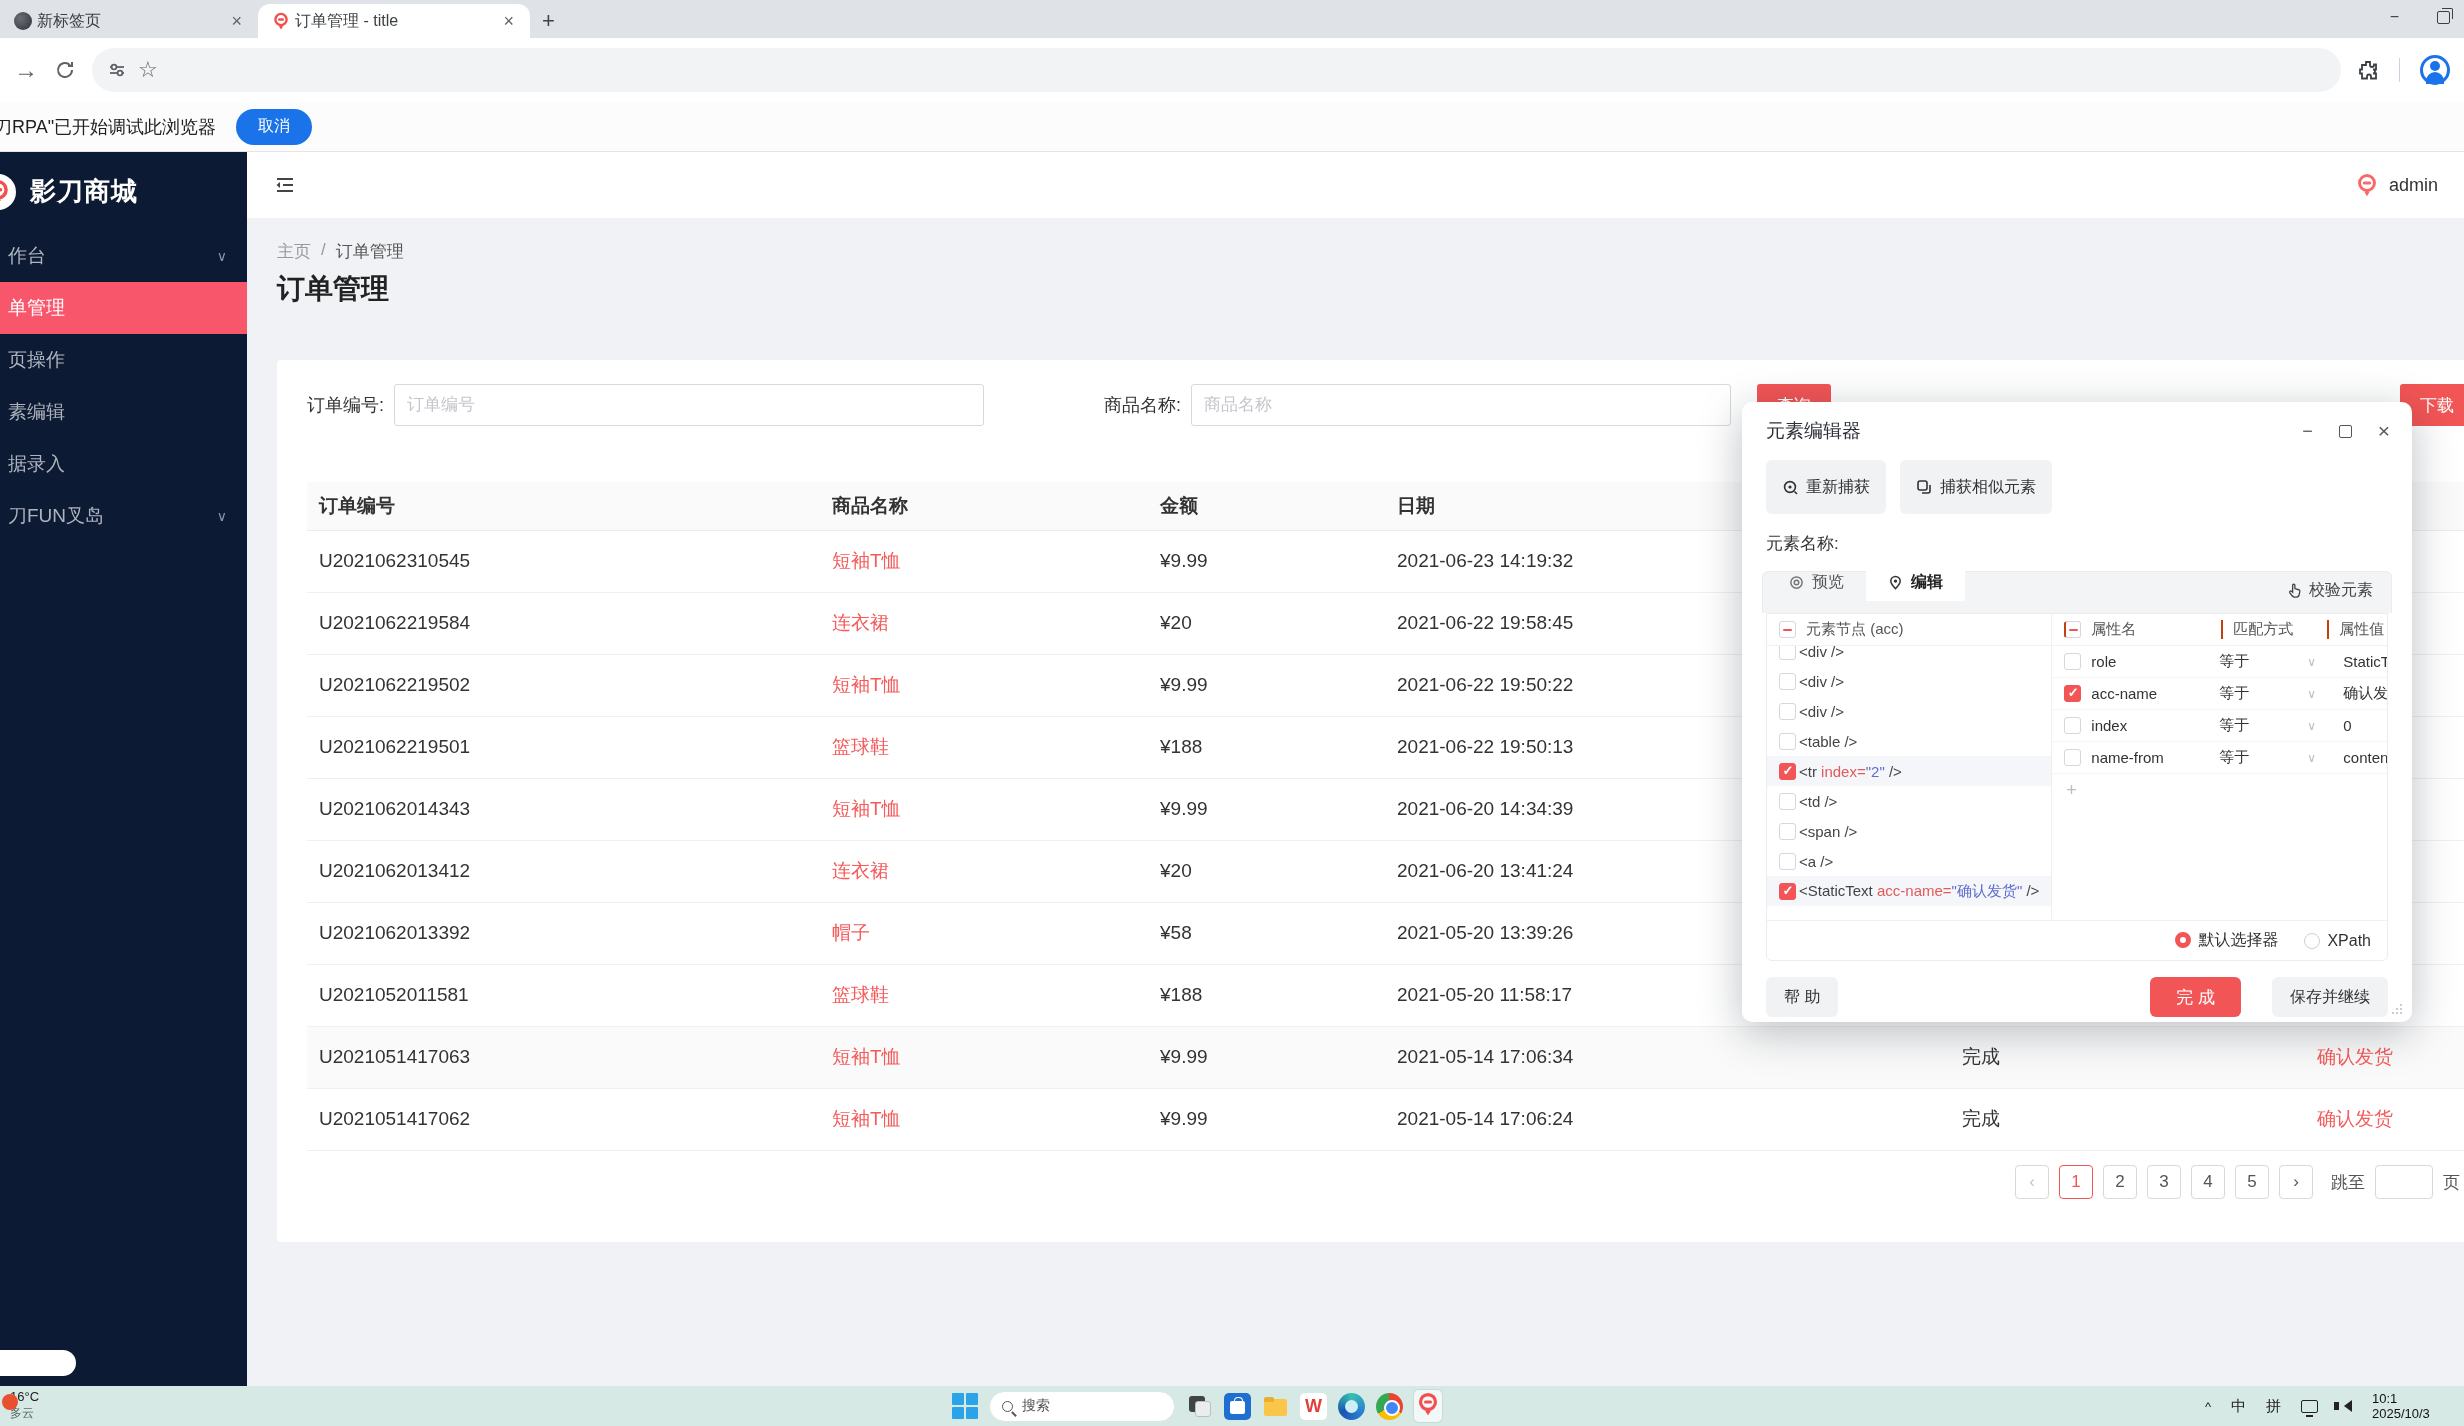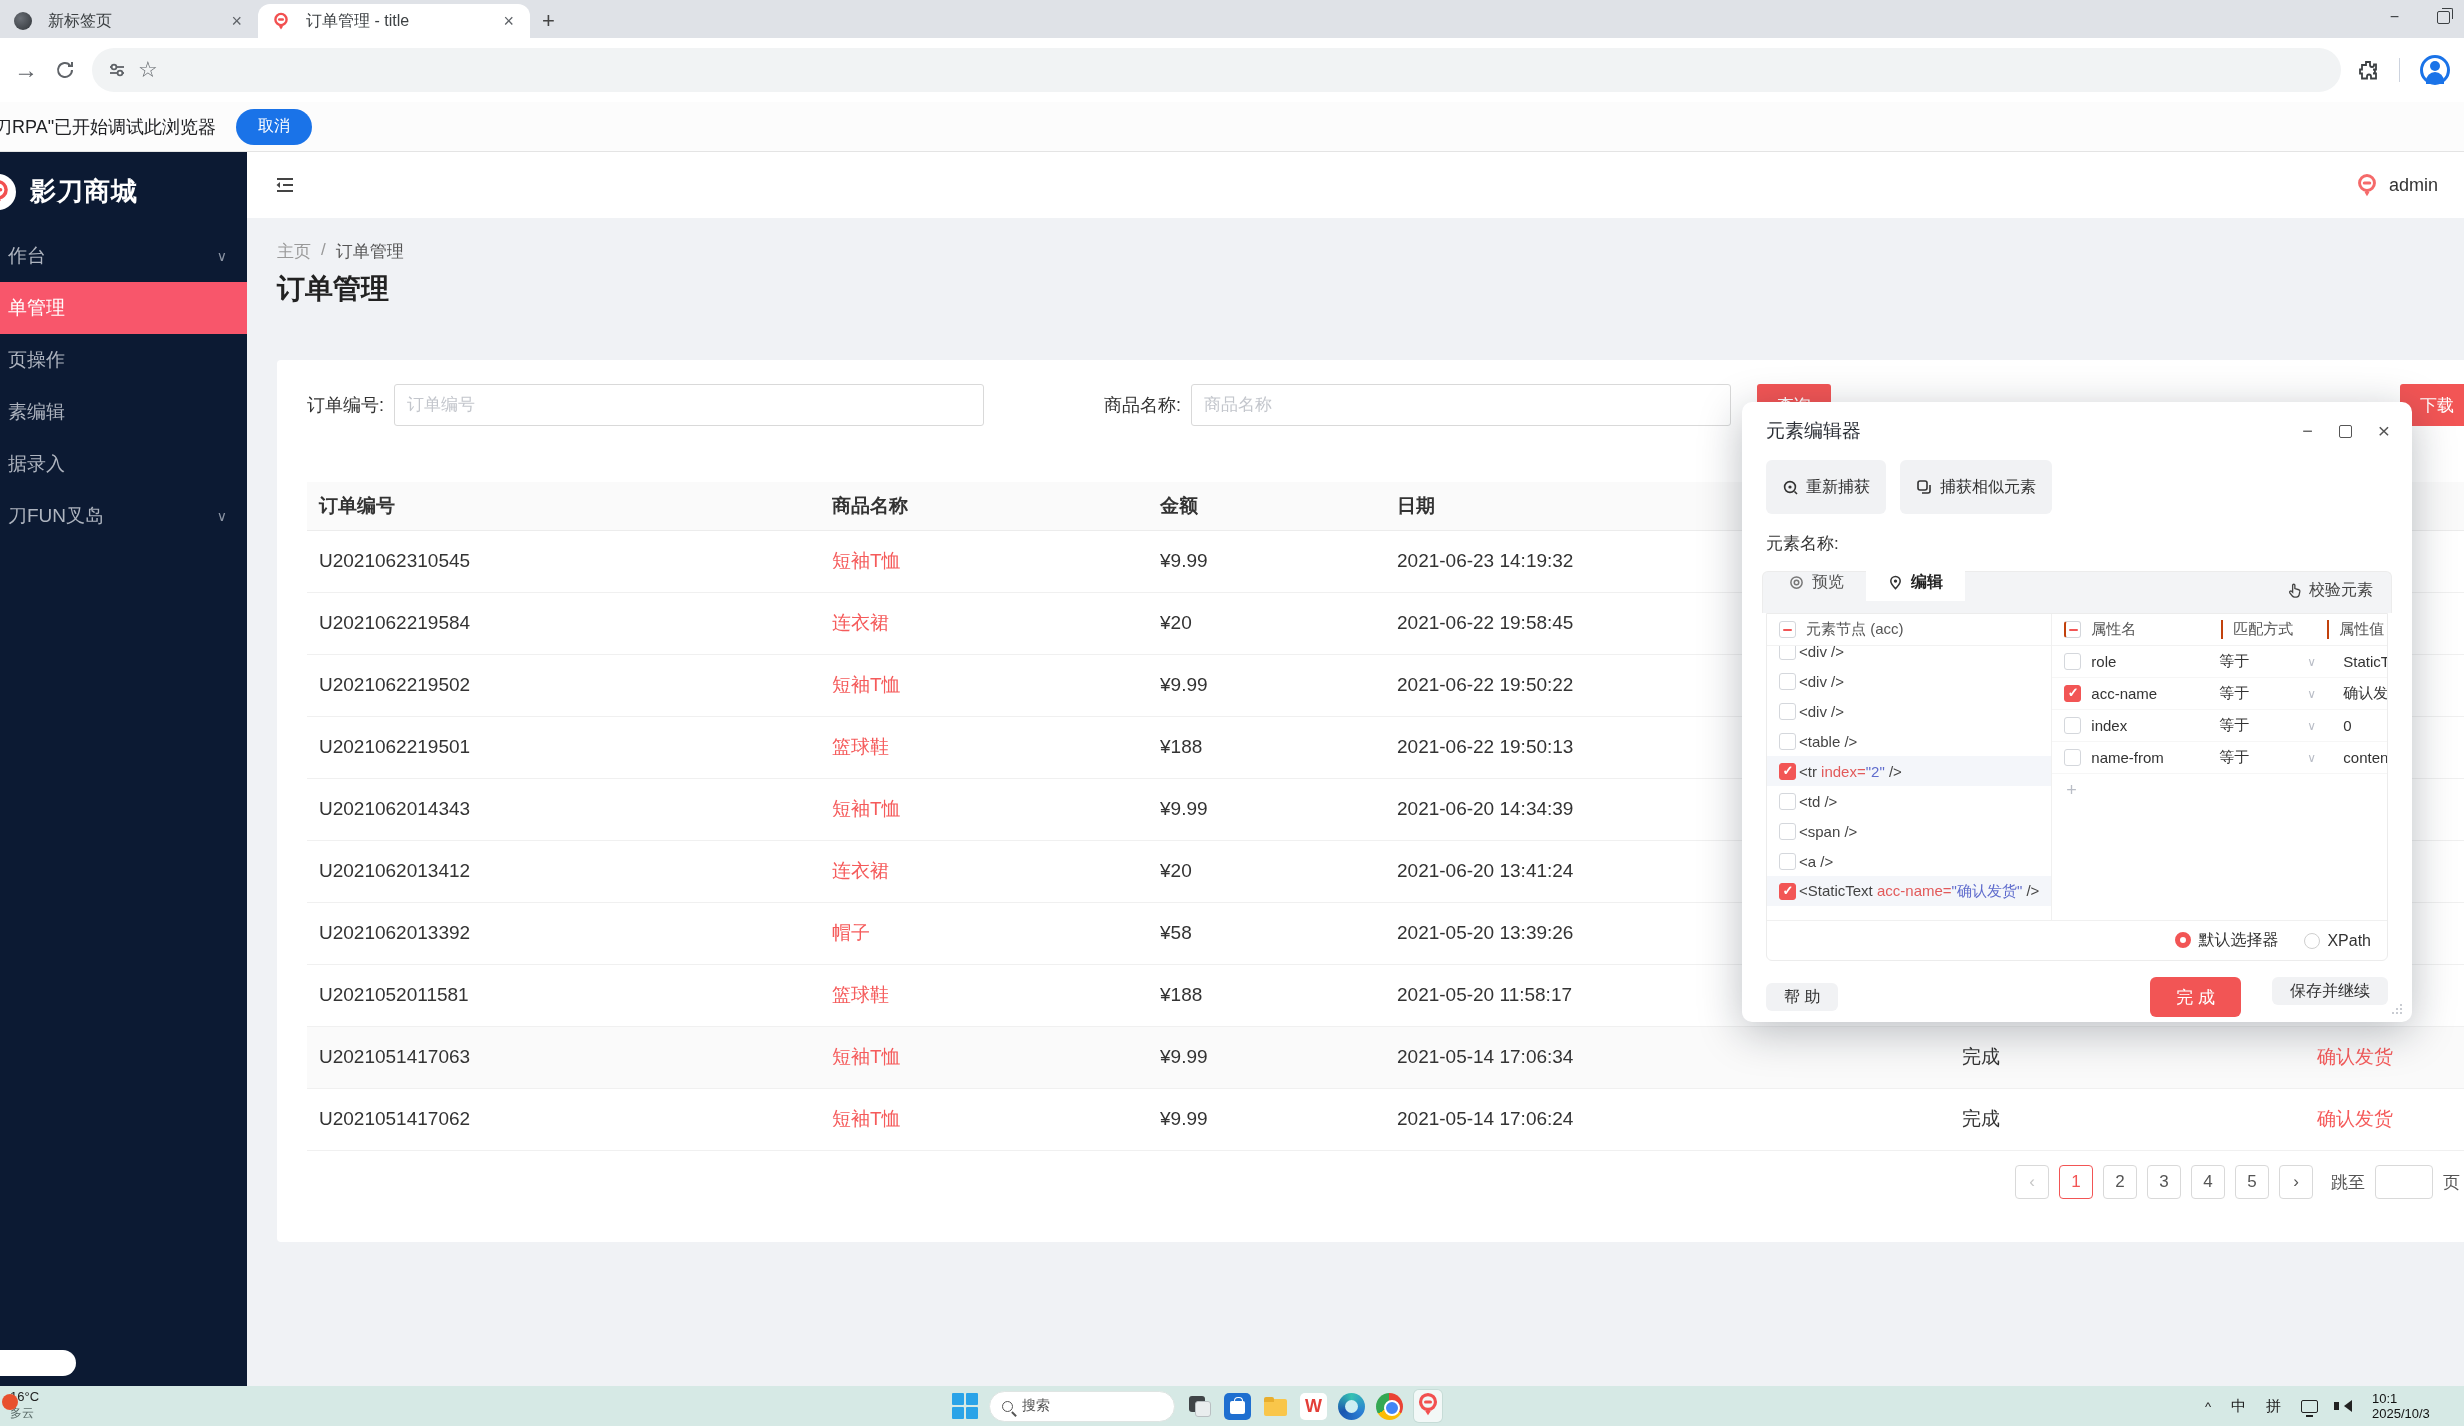--- a/index.html
+++ b/index.html
@@ -1,21 +1,21 @@
 <!DOCTYPE html>
 <html><head>
 <meta charset="utf-8">
 <style>
   * { margin:0; padding:0; box-sizing:border-box; }
   body { font-family:"Liberation Sans", sans-serif; }
   .screen { position:relative; width:2464px; height:1426px; background:#fff; overflow:hidden; }
 
   
   .tabstrip { position:absolute; left:0; top:0; right:0; height:38px; background:#dfe2e7; display:flex; align-items:flex-end; }
-  .tab { position:relative; display:flex; align-items:center; gap:16px; height:34px; padding:0 14px; width:258px; font-size:16px; color:#3c4043; }
+  .tab { position:relative; display:flex; align-items:center; gap:5px; height:34px; padding:0 14px; width:258px; font-size:16px; color:#3c4043; }
   .tab.active { background:#fff; border-radius:12px 12px 0 0; width:272px; }
   .tab .fav { width:18px; height:18px; flex:0 0 auto; }
   .fav-circle { width:18px; height:18px; border-radius:50%; background:radial-gradient(circle at 35% 35%, #6a6f76, #2f3338); }
   .tab .t-title { flex:1; white-space:nowrap; overflow:hidden; }
   .tab .t-close { color:#5f6368; font-size:18px; padding:0 2px; }
   .newtab-btn { font-size:22px; color:#444; margin:0 0 4px 12px; }
   .win-controls { position:absolute; right:0; top:0; height:34px; display:flex; align-items:center; gap:38px; padding-right:14px; color:#3c4043; font-size:16px; }
   .win-restore { width:13px; height:13px; border:1.5px solid #3c4043; border-radius:2px; position:relative; }
   .win-restore:before { content:""; position:absolute; right:-4px; top:-4px; width:10px; height:10px; border:1.5px solid #3c4043; border-left:none; border-bottom:none; border-radius:0 2px 0 0; }
 
@@ -106,21 +106,21 @@
   .attr-col .col-head .h1 { border-left:none; padding-left:0; width:120px; }
   .arow { display:flex; align-items:center; gap:10px; height:32px; padding:0 12px; border-bottom:1px solid #f6f6f6; font-size:15px; }
   .arow .a-name { width:118px; } .arow .a-op { width:78px; color:#333; }
   .arow .a-chev { width:26px; color:#b9bdc6; font-size:12px; }
   .arow .a-val { flex:1; white-space:nowrap; overflow:hidden; }
   .add-row { height:32px; display:flex; align-items:center; padding:0 14px; color:#b9bdc6; font-size:18px; }
   .panel-foot { flex:0 0 auto; height:40px; border-top:1px solid #f0f0f0; display:flex; align-items:center; justify-content:flex-end; gap:26px; padding:0 16px; font-size:16px; color:#333; }
   .radio { width:16px; height:16px; border-radius:50%; border:1.5px solid #cfcfcf; display:inline-block; vertical-align:-3px; margin-right:7px; }
   .radio.sel { border:5px solid #f25555; background:#fff; }
   .dlg-footer { display:flex; align-items:center; padding:16px 24px 0; }
-  .btn-gray { background:#f1f2f4; color:#333; border:none; border-radius:6px; height:28px; padding:0 18px; font-size:16px; }
+  .btn-gray { background:#f1f2f4; color:#333; border:none; border-radius:6px; height:40px; padding:0 18px; font-size:16px; }
   .dlg-footer .right { margin-left:auto; display:flex; gap:31px; }
   .btn-primary { background:#f25555; color:#fff; border:none; border-radius:6px; height:40px; padding:0 26px; font-size:17px; }
   .resize-dots { position:absolute; right:10px; bottom:8px; width:10px; height:10px; }
   .resize-dots i { position:absolute; width:2px; height:2px; background:#c9ccd2; }
   .resize-dots i:nth-child(1){right:0;bottom:0} .resize-dots i:nth-child(2){right:4px;bottom:0}
   .resize-dots i:nth-child(3){right:0;bottom:4px} .resize-dots i:nth-child(4){right:8px;bottom:0}
   .resize-dots i:nth-child(5){right:0;bottom:8px} .resize-dots i:nth-child(6){right:4px;bottom:4px}
 
   
   .cb { width:17px; height:17px; border:1px solid #d4d7dc; border-radius:3px; background:#fff; flex:0 0 auto; position:relative; }

